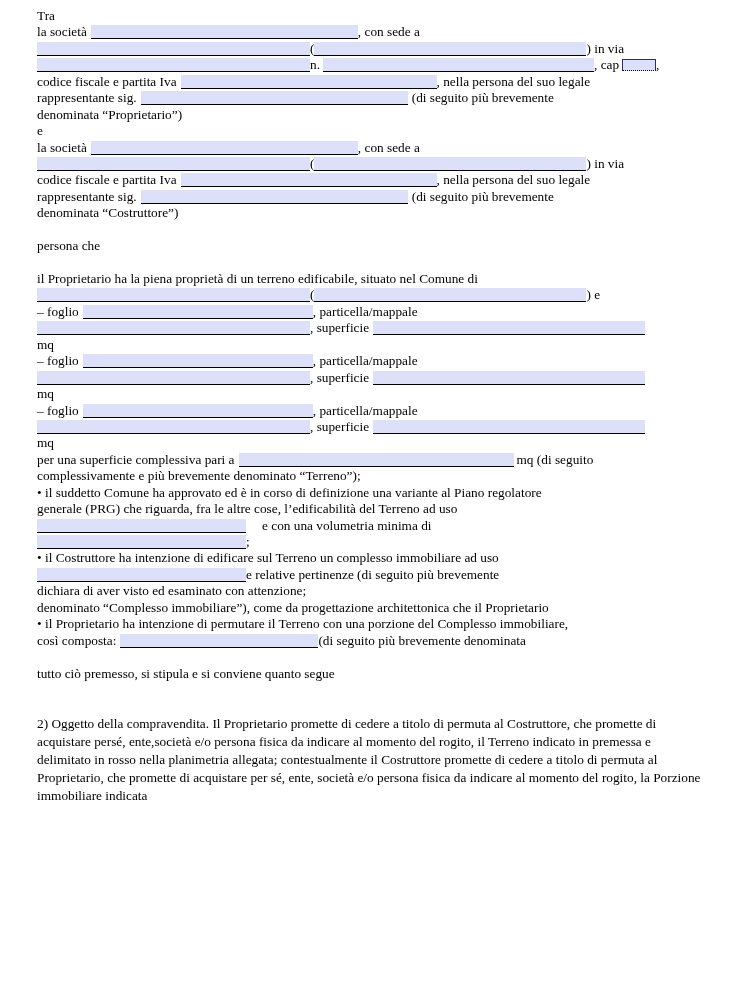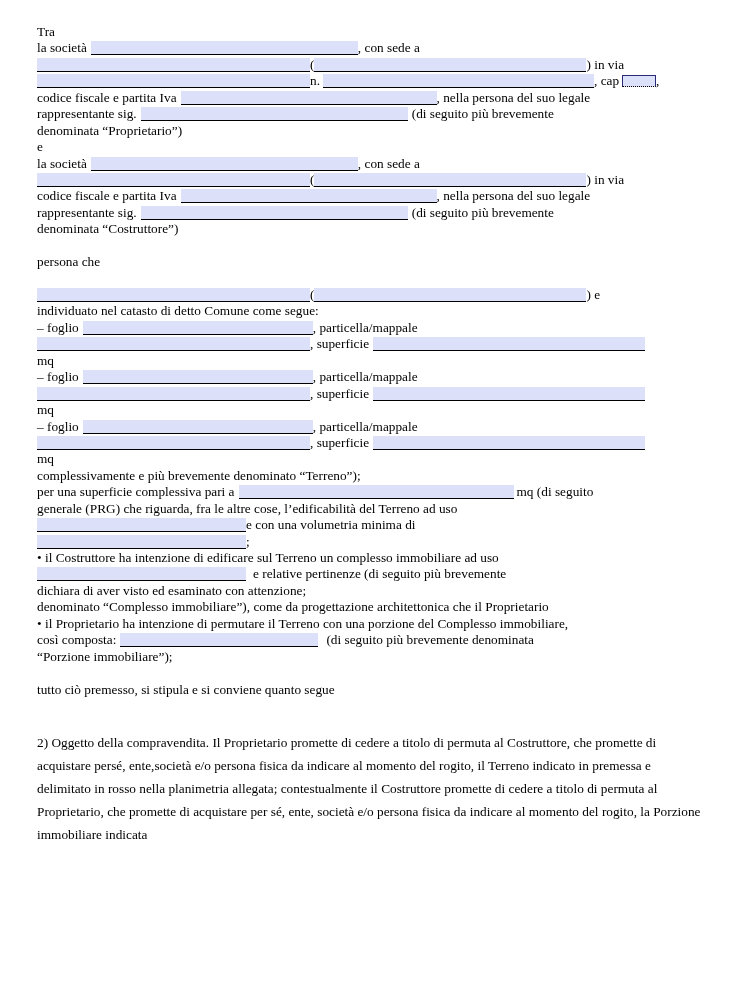--- a/index.html
+++ b/index.html
@@ -12,21 +12,21 @@
     height: 995px;
     overflow: hidden;
     font-family: "Liberation Serif", "DejaVu Serif", serif;
     font-size: 13.3px;
     color: #000000;
     -webkit-font-smoothing: antialiased;
   }
   #doc {
     position: absolute;
     left: 37px;
-    top: 24px;
+    top: 8px;
     width: 668px;
   }
   .ln {
     height: 16.45px;
     line-height: 16.45px;
     white-space: nowrap;
     display: block;
     position: relative;
   }
   .ln.blank { }
@@ -60,21 +60,21 @@
     width: 34px;
     height: 12px;
     vertical-align: -2px;
     box-sizing: border-box;
   }
   .para {
     display: block;
   }
   .wrap {
     white-space: normal;
-    line-height: 23px;
+    line-height: 18px;
     width: 668px;
   }
 </style>
 </head>
 <body>
 
 <div id="doc">
 
   <span class="ln"><span class="t">Tra</span></span>
 
@@ -102,52 +102,52 @@
   <span class="ln"><span class="t">rappresentante sig.</span><span class="fld" style="width:267px;margin-left:4px;"></span><span class="t" style="margin-left:4px;">(di seguito più brevemente</span></span>
 
   <span class="ln"><span class="t">denominata “Costruttore”)</span></span>
 
   <span class="ln blank">&nbsp;</span>
 
   <span class="ln"><span class="t">persona che</span></span>
 
   <span class="ln blank">&nbsp;</span>
 
+  <span class="ln"><span class="t">il Proprietario ha la piena proprietà di un terreno edificabile, situato nel Comune di</span></span>
 
   <span class="ln"><span class="fld" style="width:273px;"></span><span class="t">(</span><span class="fld" style="width:272px;"></span><span class="t">) e</span></span>
 
-  <span class="ln"><span class="t">individuato nel catasto di detto Comune come segue:</span></span>
 
   <span class="ln"><span class="t">– foglio</span><span class="fld" style="width:230px;margin-left:4px;"></span><span class="t">, particella/mappale</span></span>
   <span class="ln"><span class="fld" style="width:273px;"></span><span class="t">, superficie</span><span class="fld" style="width:272px;margin-left:4px;"></span></span>
   <span class="ln"><span class="t">mq</span></span>
 
   <span class="ln"><span class="t">– foglio</span><span class="fld" style="width:230px;margin-left:4px;"></span><span class="t">, particella/mappale</span></span>
   <span class="ln"><span class="fld" style="width:273px;"></span><span class="t">, superficie</span><span class="fld" style="width:272px;margin-left:4px;"></span></span>
   <span class="ln"><span class="t">mq</span></span>
 
   <span class="ln"><span class="t">– foglio</span><span class="fld" style="width:230px;margin-left:4px;"></span><span class="t">, particella/mappale</span></span>
   <span class="ln"><span class="fld" style="width:273px;"></span><span class="t">, superficie</span><span class="fld" style="width:272px;margin-left:4px;"></span></span>
   <span class="ln"><span class="t">mq</span></span>
 
+  <span class="ln"><span class="t">per una superficie complessiva pari a</span><span class="fld" style="width:275px;margin-left:4px;"></span><span class="t" style="margin-left:3px;">mq (di seguito</span></span>
   <span class="ln"><span class="t">complessivamente e più brevemente denominato “Terreno”);</span></span>
-  <span class="ln"><span class="t">per una superficie complessiva pari a</span><span class="fld" style="width:275px;margin-left:4px;"></span><span class="t" style="margin-left:3px;">mq (di seguito</span></span>
 
+  <span class="ln"><span class="t">• il suddetto Comune ha approvato ed è in corso di definizione una variante al Piano regolatore</span></span>
   <span class="ln"><span class="t">generale (PRG) che riguarda, fra le altre cose, l’edificabilità del Terreno ad uso</span></span>
-  <span class="ln"><span class="fld" style="width:209px;"></span><span class="t" style="margin-left:0;">e con una volumetria minima di</span></span>
+  <span class="ln"><span class="fld" style="width:209px;"></span><span class="t" style="margin-left:16px;">e con una volumetria minima di</span></span>
   <span class="ln"><span class="fld" style="width:209px;"></span><span class="t">;</span></span>
 
   <span class="ln"><span class="t">• il Costruttore ha intenzione di edificare sul Terreno un complesso immobiliare ad uso</span></span>
-  <span class="ln"><span class="fld" style="width:209px;"></span><span class="t" style="margin-left:7px;">e relative pertinenze (di seguito più brevemente</span></span>
+  <span class="ln"><span class="fld" style="width:209px;"></span><span class="t" style="margin-left:0;">e relative pertinenze (di seguito più brevemente</span></span>
   <span class="ln"><span class="t">dichiara di aver visto ed esaminato con attenzione;</span></span>
   <span class="ln"><span class="t">denominato “Complesso immobiliare”), come da progettazione architettonica che il Proprietario</span></span>
 
   <span class="ln"><span class="t">• il Proprietario ha intenzione di permutare il Terreno con una porzione del Complesso immobiliare,</span></span>
-  <span class="ln"><span class="t">così composta:</span><span class="fld" style="width:198px;margin-left:4px;"></span><span class="t" style="margin-left:8px;">(di seguito più brevemente denominata</span></span>
-  <span class="ln"><span class="t">“Porzione immobiliare”);</span></span>
+  <span class="ln"><span class="t">così composta:</span><span class="fld" style="width:198px;margin-left:4px;"></span><span class="t" style="margin-left:0;">(di seguito più brevemente denominata</span></span>
 
   <span class="ln blank">&nbsp;</span>
 
   <span class="ln"><span class="t">tutto ciò premesso, si stipula e si conviene quanto segue</span></span>
 
   <span class="ln blank">&nbsp;</span>
 
 
   <span class="ln blank">&nbsp;</span>
 

